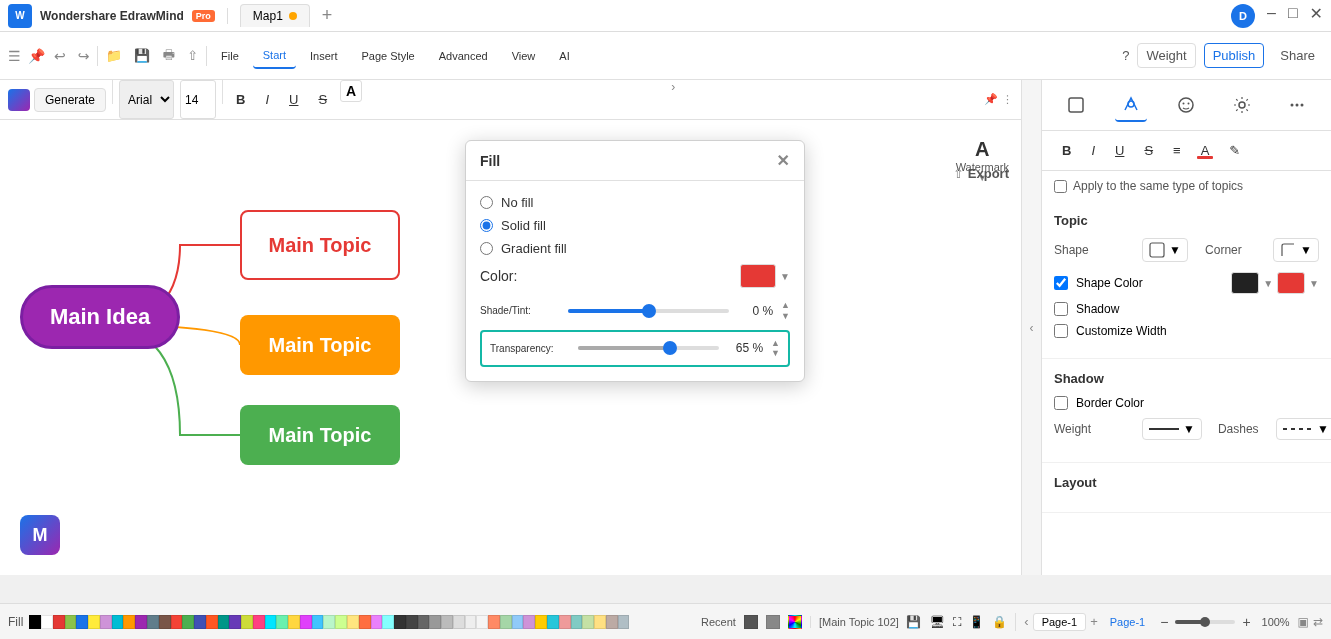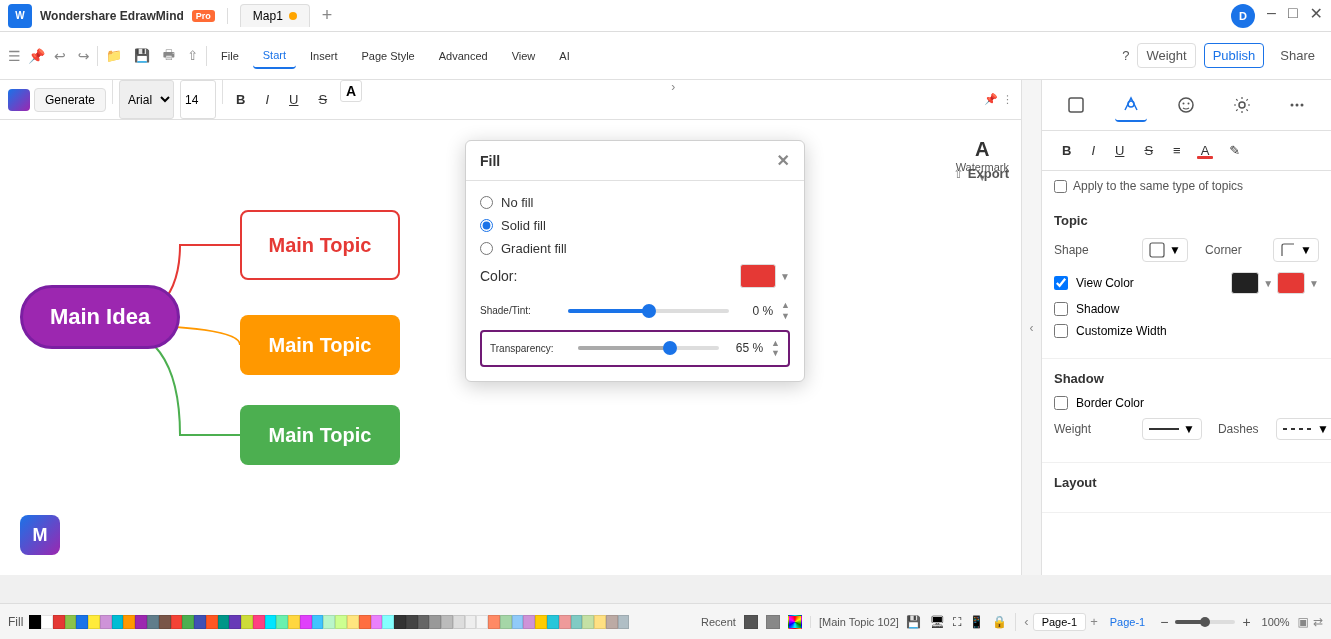--- a/index.html
+++ b/index.html
@@ -146,21 +146,21 @@
     .fill-color-arrow { color: #888; font-size: 10px; cursor: pointer; }
     .slider-row { display: flex; align-items: center; gap: 8px; margin-bottom: 8px; }
     .slider-label { font-size: 10px; color: #333; width: 80px; }
     .slider-track { flex: 1; height: 4px; background: #ddd; border-radius: 2px; position: relative; cursor: pointer; }
     .slider-fill { height: 100%; background: #1a73e8; border-radius: 2px; }
     .slider-thumb { width: 14px; height: 14px; background: #1a73e8; border-radius: 50%; position: absolute; top: -5px; transform: translateX(-50%); cursor: pointer; }
     .slider-value { font-size: 12px; color: #333; width: 36px; text-align: right; }
     .slider-stepper { display: flex; flex-direction: column; gap: 0; }
     .slider-stepper span { font-size: 9px; cursor: pointer; color: #888; line-height: 1.2; }
     .transparency-row-highlighted {
-      border: 2px solid #701a75; border-radius: 4px; padding: 6px 8px;
+      border: 2px solid #14b8a6; border-radius: 4px; padding: 6px 8px;
       display: flex; align-items: center; gap: 8px;
     }
 
     
     .bottom-bar {
       position: fixed; bottom: 0; left: 0; right: 0; height: 36px;
       background: #f5f5f5; border-top: 1px solid #ddd;
       display: flex; align-items: center; padding: 0 8px; gap: 2px;
       z-index: 200;
     }
@@ -429,21 +429,21 @@
         <div class="corner-select">
           <svg width="16" height="16" viewBox="0 0 16 16">
               <path d="M2 14 L2 4 Q2 2 4 2 L14 2" stroke="#555" stroke-width="1.2" fill="none"></path>
             </svg>
           <span>▼</span>
         </div>
       </div>
 
       <div class="checkbox-row">
         <input type="checkbox" checked="" style="">
-        <span>View Color</span>
+        <span>Shape Color</span>
         <div style="margin-left:auto;display:flex;align-items:center;gap:4px;">
           <div class="color-swatch color-swatch-dark"></div>
           <span style="font-size:10px;color:#888;">▼</span>
           <div class="color-swatch color-swatch-red"></div>
           <span style="font-size:10px;color:#888;">▼</span>
         </div>
       </div>
 
       <div class="checkbox-row">
         <input type="checkbox" style="">

